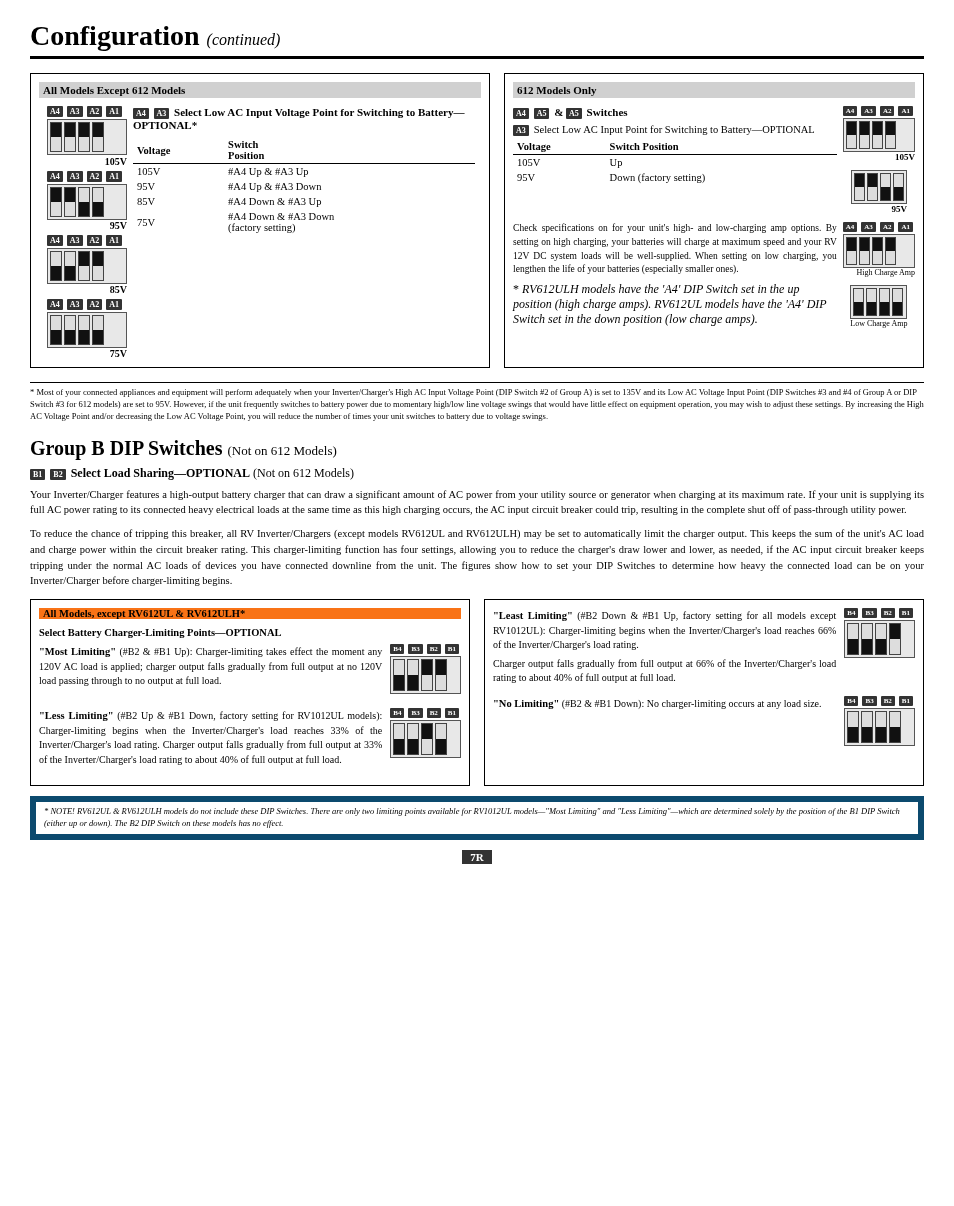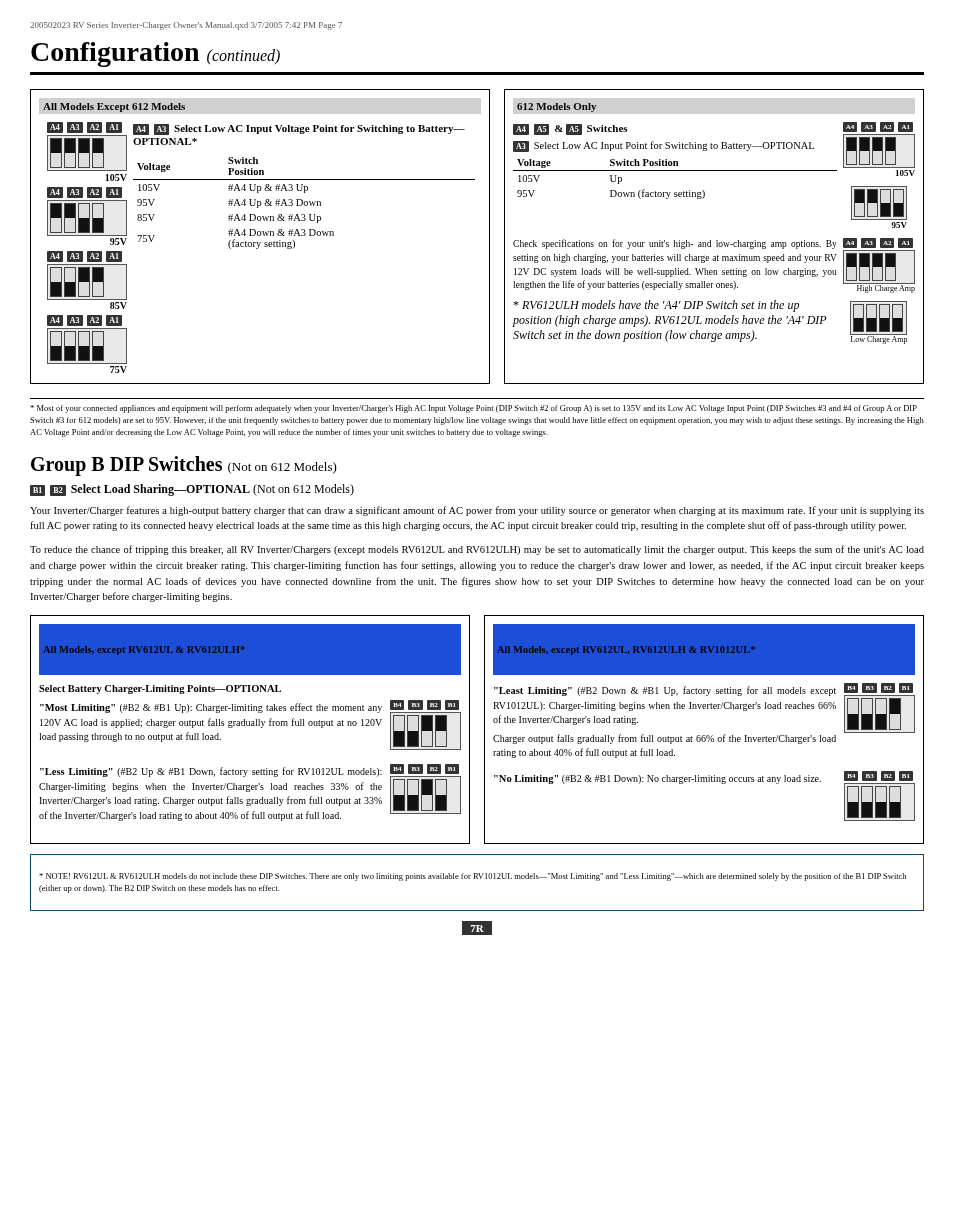--- a/index.html
+++ b/index.html
@@ -166,24 +166,24 @@
       border: 1.5px solid #000;
       padding: 8px;
     }
     .bottom-right {
       flex: 1;
       border: 1.5px solid #000;
       padding: 8px;
     }
 
     .bottom-section-header {
-      background: #1d4ed8;
+      background: #f97316;
       font-weight: bold;
       font-size: 10.5px;
-      padding: 20px 4px;
+      padding: 0 4px;
       margin-bottom: 8px;
     }
 
     .limit-subsection {
       margin-bottom: 10px;
     }
     .limit-title {
       font-weight: bold;
       font-size: 10.5px;
     }
@@ -195,23 +195,24 @@
 
     
     .dip-small-wrap {
       float: right;
       margin-left: 8px;
       margin-bottom: 4px;
     }
 
     .bottom-footnote {
       font-size: 8.5px;
-      border: 1px solid #0c4a6e;
-      padding: 16px 8px;
+      border: 6px solid #0c4a6e;
+      padding: 4px 8px;
       line-height: 1.4;
+      font-style: italic;
       margin-top: 8px;
     }
 
     .page-number {
       text-align: center;
       font-weight: bold;
       font-size: 11px;
       margin-top: 10px;
       background: #333;
       color: #fff;
@@ -270,23 +271,20 @@
     }
     table.charger-table td {
       padding: 1px 4px;
     }
   </style>
 </head>
 <body>
 
 <div>
 
-  <div class="top-header">
-    <span>200502023 RV Series Inverter-Charger Owner's Manual.qxd   3/7/2005   7:42 PM   Page 7</span>
-  </div>
 
   <div class="config-title">
     <span>Configuration</span>
     <span class="continued">(continued)</span>
   </div>
 
   <div class="top-section">
 
     <div class="left-col">
       <div class="section-header">All Models Except 612 Models</div>
@@ -656,21 +654,20 @@
               <div style="position:absolute;width:100%;background:#111;bottom:0;height:50%;"></div>
             </div>
           </div>
         </div>
         <p class="limit-body"><span class="limit-title">"Less Limiting"</span> (#B2 Up &amp; #B1 Down, factory setting for RV1012UL models): Charger-limiting begins when the Inverter/Charger's load reaches 33% of the Inverter/Charger's load rating. Charger output falls gradually from full output at 33% of the Inverter/Charger's load rating to about 40% of full output at full load.</p>
       </div>
 
     </div>
 
     <div class="bottom-right">
-      <div class="bottom-section-header">All Models, except RV612UL, RV612ULH &amp; RV1012UL*</div>
 
       <div class="limit-subsection clearfix">
         <div class="dip-small-wrap">
           <div class="dip-row-badges">
             <span class="dip-badge" style="font-size:7px;">B4</span>
               <span class="dip-badge" style="font-size:7px;">B3</span>
               <span class="dip-badge" style="font-size:7px;">B2</span>
               <span class="dip-badge" style="font-size:7px;">B1</span>
           </div>
           <div style="display:flex;gap:2px;border:1px solid #555;padding:2px;background:#e8e8e8;">

